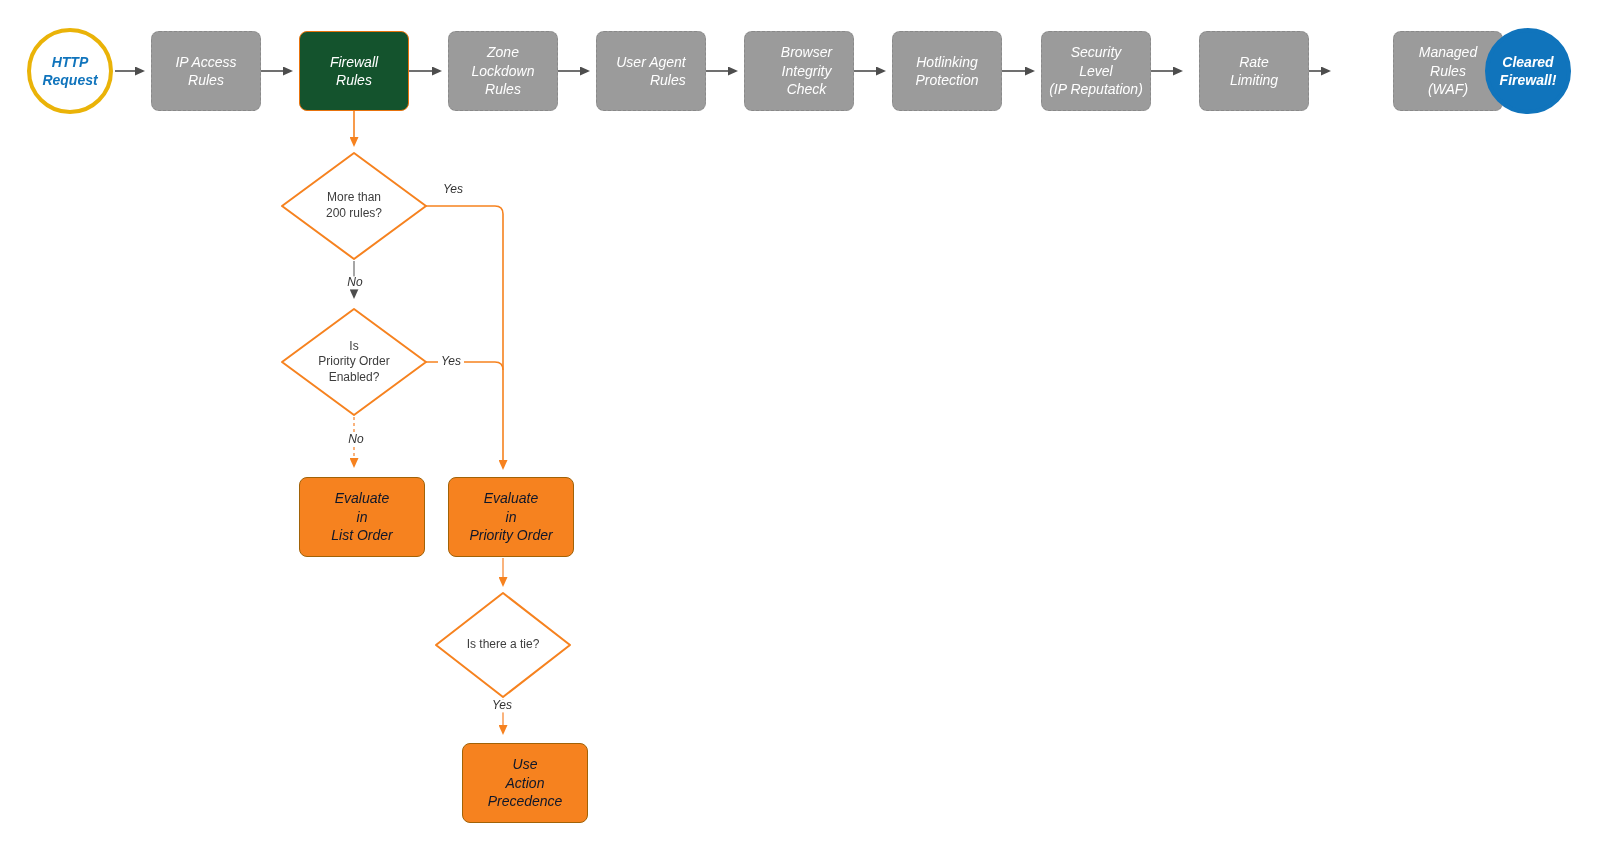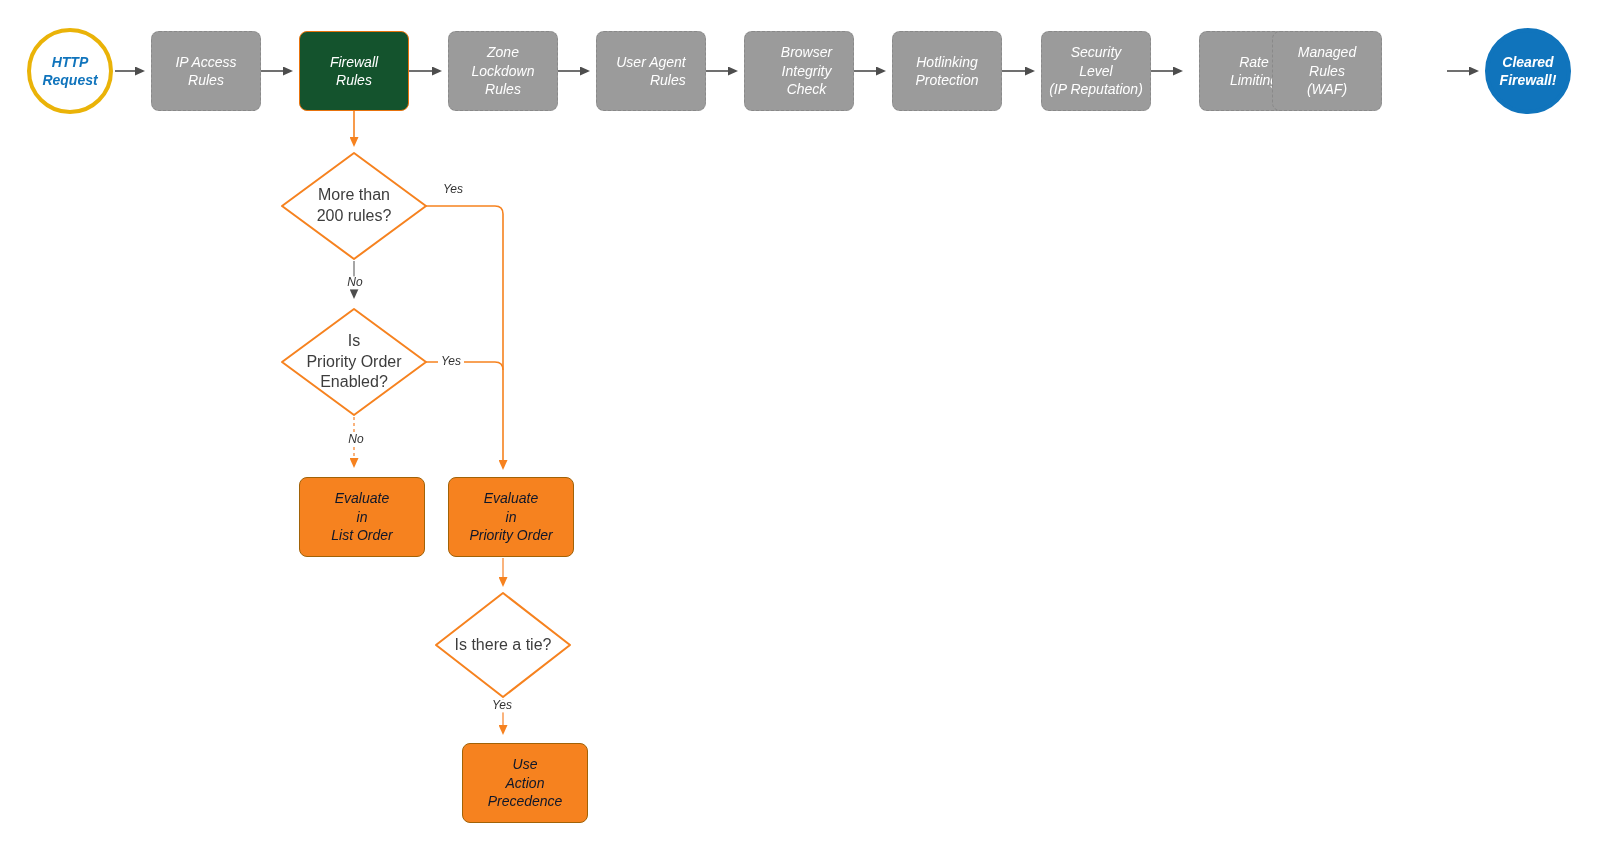--- a/index.html
+++ b/index.html
@@ -61,21 +61,21 @@
     border-color: #1074BC;
     color: #ffffff;
   }
   .decision-label {
     position: absolute;
     display: flex;
     align-items: center;
     justify-content: center;
     text-align: center;
     white-space: pre-line;
-    font-size: 16px;
+    font-size: 12px;
     line-height: 1.3;
     color: #3D3D3D;
   }
   .edge-label {
     position: absolute;
     transform: translate(-50%, -50%);
     font-style: italic;
     font-size: 12px;
     color: #333333;
     background: #ffffff;
@@ -163,21 +163,21 @@
   <div class="node stage" style="left:892px; top:31px;">
     <span class="lbl">Hotlinking
 Protection</span>
   </div>
 
   <div class="node stage" style="left:1189px; top:31px;margin-left:10px;">
     <span class="lbl">Rate
 Limiting</span>
   </div>
 
-  <div class="node stage" style="left:1272px; top:31px;">
+  <div class="node stage" style="left:1393px; top:31px;">
     <span class="lbl">Managed
 Rules
 (WAF)</span>
   </div>
 
   <div class="node circle-node circle-node--end" style="left:1485px; top:28px;">
     <span class="lbl">Cleared
 Firewall!</span>
   </div>
 

